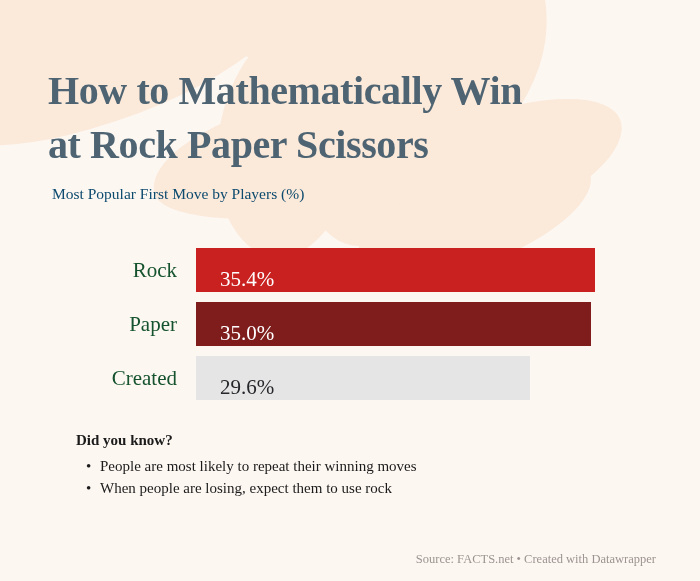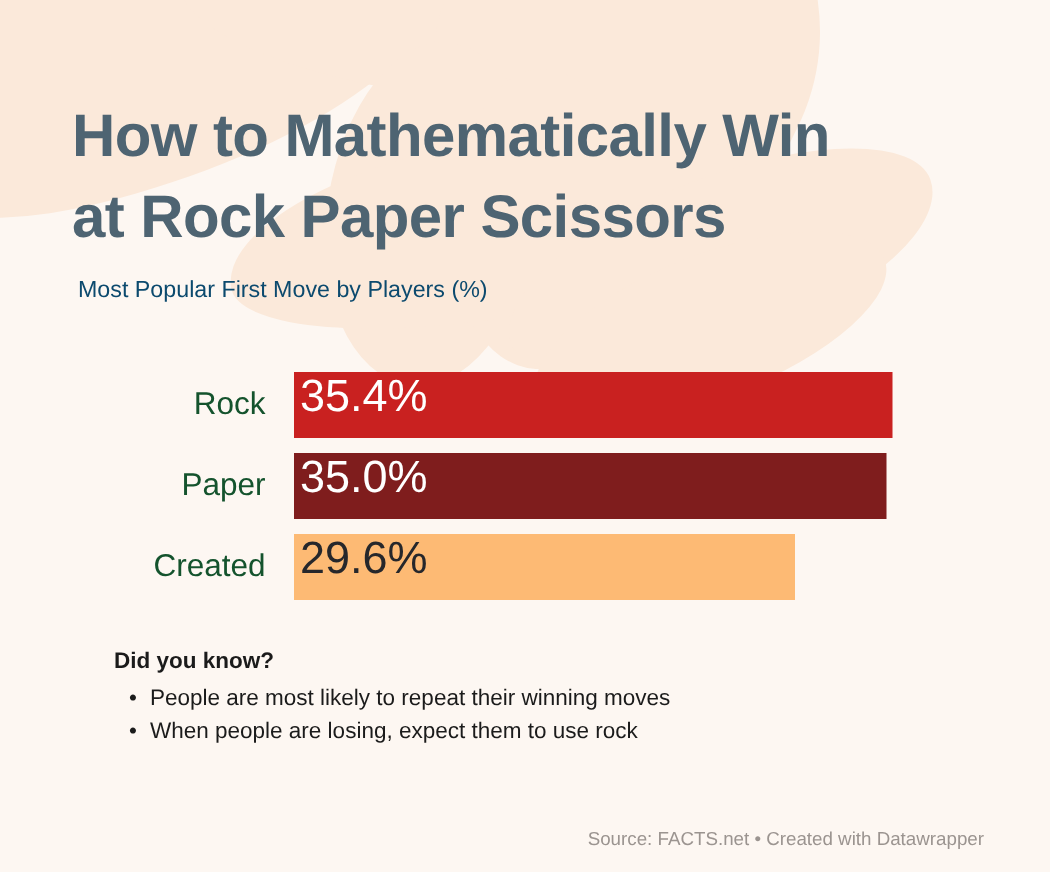--- a/index.html
+++ b/index.html
@@ -15,20 +15,21 @@
     position: relative;
   }
 
   #root {
     position: absolute;
     inset: 0;
     width: 672px;
     height: 581px;
     background: #fdf7f2;
     overflow: hidden;
+    font-family: Liberation Serif, serif;
   }
 
   
   .watermark {
     position: absolute;
     inset: 0;
     pointer-events: none;
     overflow: hidden;
   }
   .blob {
@@ -137,24 +138,24 @@
   .bar-track {
     position: absolute;
     left: 196px;
     top: 0;
     right: 0;
     height: 44px;
   }
   .bar-fill {
     height: 44px;
     display: flex;
-    align-items: flex-start;
+    align-items: flex-end;
     box-sizing: border-box;
-    padding-left: 4px;
-    font-size: 30px;
+    padding-left: 24px;
+    font-size: 21px;
     font-weight: 400;
   }
 
   
   .notes {
     position: absolute;
     left: 76px;
     top: 431px;
     width: 580px;
     color: #1b1b1b;
@@ -235,21 +236,21 @@
         <div class="bar-label">Paper</div>
         <div class="bar-track">
           <div class="bar-fill" style="width: 394.545px; background: #7f1d1d; color: rgb(255, 255, 255);">
             <span>35.0%</span>
           </div>
         </div>
       </div>
       <div class="bar-row">
         <div class="bar-label">Created</div>
         <div class="bar-track">
-          <div class="bar-fill" style="width: 333.673px; background: #fdba74; color: rgb(38, 39, 43);">
+          <div class="bar-fill" style="width: 333.673px; background: #e5e5e5; color: rgb(38, 39, 43);">
             <span>29.6%</span>
           </div>
         </div>
       </div>
     </div>
 
   <div class="notes">
     <p class="notes-heading">Did you know?</p>
     <ul class="notes-list" id="notes-list">
         <li><span>People are most likely to repeat their winning moves</span></li>

